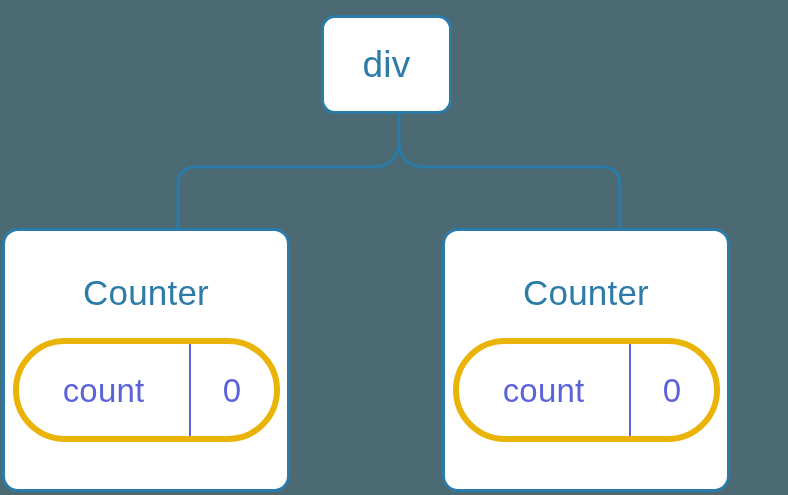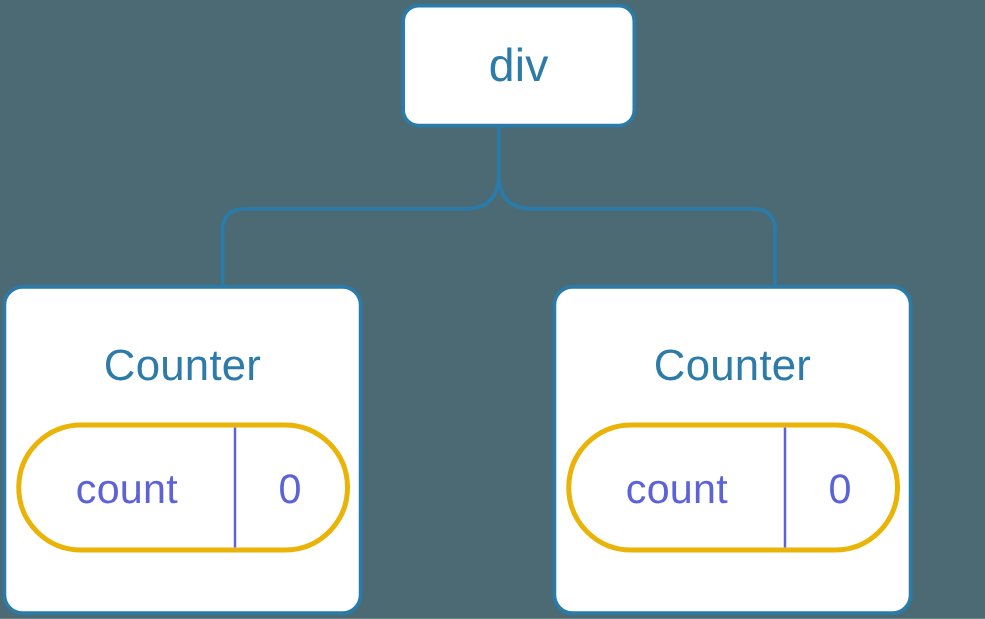--- a/index.html
+++ b/index.html
@@ -34,22 +34,22 @@
     border: 3px solid #2b7ba8;
     border-radius: 14px;
     box-sizing: border-box;
     display: flex;
     flex-direction: column;
     align-items: center;
   }
 
   .node-root {
     left: 321px;
-    top: 3px;
-    width: 188px;
+    top: 15px;
+    width: 131px;
     height: 99px;
     justify-content: center;
   }
   .node-root .node-title {
     font-size: 37px;
     line-height: 1;
     color: #2d7ba8;
     letter-spacing: 0.2px;
   }
 
@@ -70,21 +70,21 @@
     color: #2d7ba8;
     letter-spacing: 0.2px;
   }
 
   
   .state-pill {
     position: relative;
     margin-top: 28px;
     width: 267px;
     height: 104px;
-    border: 4px solid #eab308;
+    border: 6px solid #eab308;
     border-radius: 52px;
     box-sizing: border-box;
     display: flex;
     align-items: stretch;
     background: #ffffff;
   }
   .pill-key {
     flex: 0 0 172px;
     display: flex;
     align-items: center;

